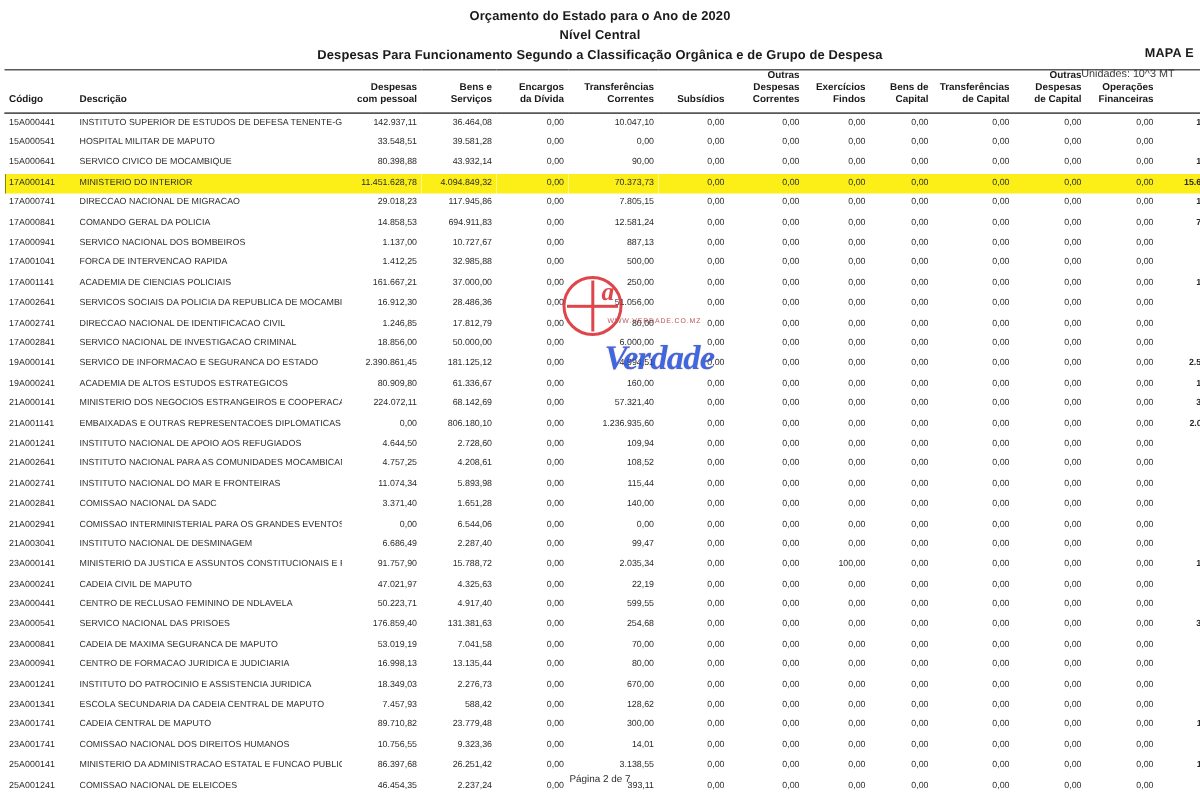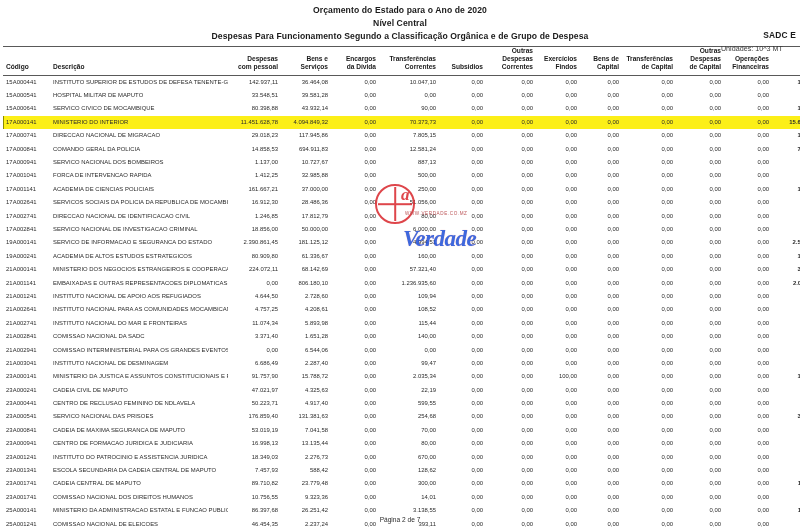--- a/index.html
+++ b/index.html
@@ -148,21 +148,21 @@
 <body>
 
 <div class="page">
 
   <div class="doc-header">
     <div class="line l1">Orçamento do Estado para o Ano de  2020</div>
     <div class="line l3">Nível Central</div>
     <div class="line l2">Despesas Para Funcionamento  Segundo a Classificação Orgânica e de Grupo de Despesa</div>
   </div>
 
-  <div class="mapa">SADC E</div>
+  <div class="mapa">MAPA E</div>
   <div class="unidades">Unidades: 10^3 MT</div>
 
   <table class="grid">
     <colgroup>
       <col class="c-code">
         <col class="c-desc">
       <col class="c-n1">
         <col class="c-n2">
         <col class="c-n3">
         <col class="c-n4">

